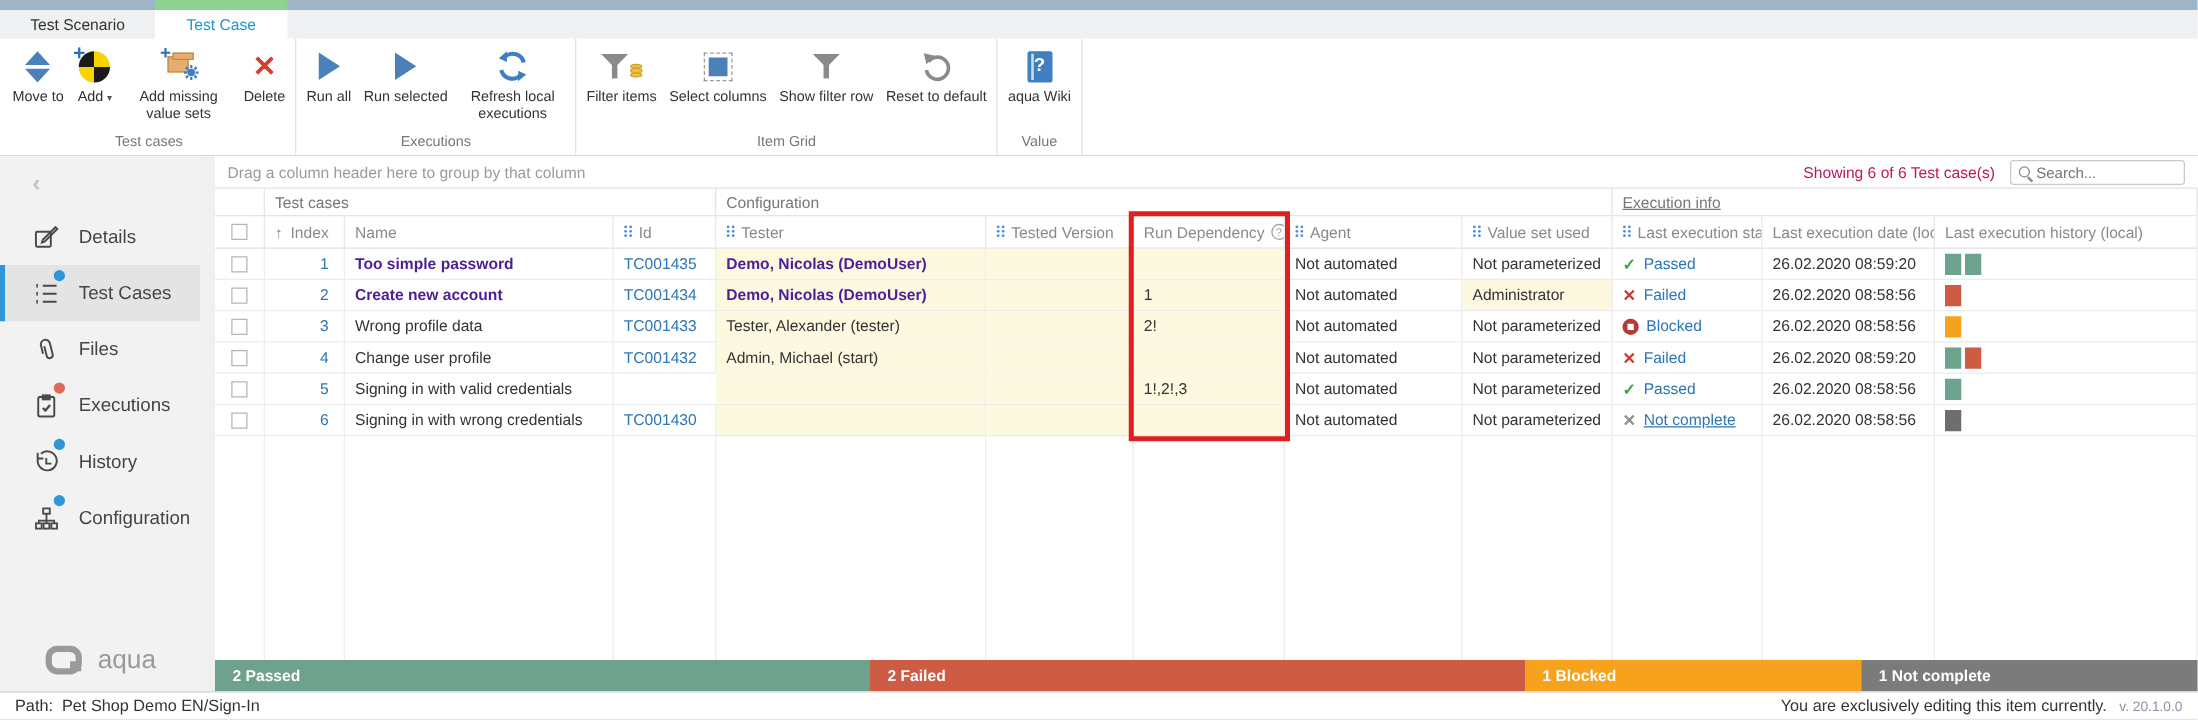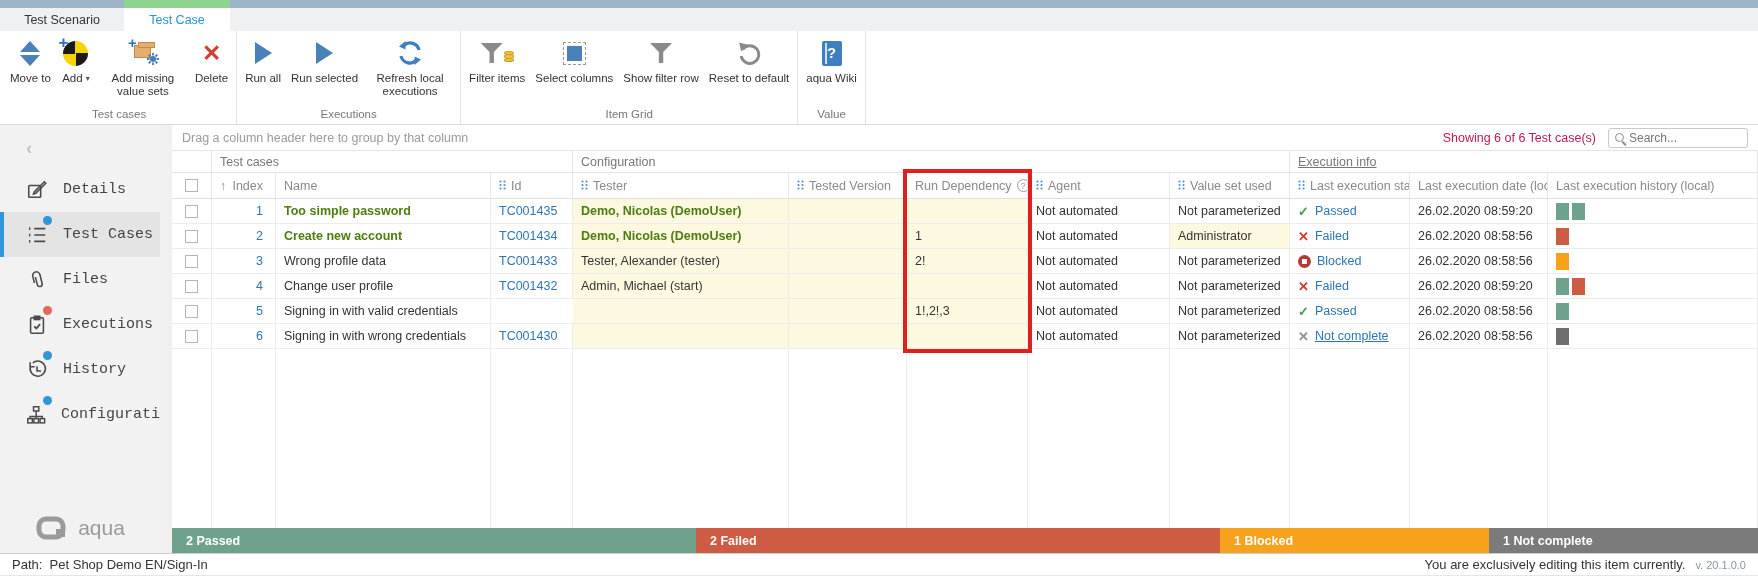--- a/index.html
+++ b/index.html
@@ -43,21 +43,21 @@
   .coins { display:inline-flex; flex-direction:column; margin-left:1px; margin-top:8px; }
   .coins i { display:block; width:10px; height:4.5px; border-radius:50%; background:#f0c040; border:1px solid #c9a02c; margin-top:-1px; }
   .selcol { width:23px; height:23px; border:1px dashed #9a9a9a; display:inline-block; padding:3px; }
   .selcol::before { content:""; display:block; width:100%; height:100%; background:#4a81b8; }
   .wiki { width:20px; height:25px; background:#3f7fbf; color:#fff; font-weight:bold; font-size:15px; display:inline-flex; align-items:center; justify-content:center; border-radius:2px; position:relative; }
   .wspine { position:absolute; left:3px; top:2px; bottom:2px; width:2px; background:#fff; opacity:.75; }
 
   
   .sidebar { position:absolute; left:0; top:125px; width:160px; height:428px; background:#f2f2f2; }
   .collapse { color:#c3c3c3; font-size:19px; font-weight:bold; padding:12px 0 8px 26px; cursor:pointer; }
-  .navitem { position:relative; display:flex; align-items:center; gap:14px; height:45px; padding-left:25px; color:#454545; font-size:15px; cursor:pointer;font-family:Liberation Mono, monospace; }
+  .navitem { position:relative; display:flex; align-items:center; gap:14px; height:45px; padding-left:25px; color:#454545; font-size:15px; cursor:pointer; }
   .navitem.active { background:#e4e4e4; }
   .navitem.active::before { content:""; position:absolute; left:0; top:0; bottom:0; width:4px; background:#2f96d8; }
   .nicon { width:24px; display:flex; justify-content:center; }
   .dot { position:absolute; left:43px; top:4px; width:9px; height:9px; border-radius:50%; }
   .dot.blue { background:#2f96d8; }
   .dot.red { background:#e06a5a; }
   .logo { position:absolute; bottom:12px; left:0; width:100%; display:flex; align-items:center; justify-content:center; gap:7px; color:#9a9a9a; font-size:21px; }
 
   
   .content { position:absolute; left:160px; top:125px; width:1598px; height:428px; background:#fff; }
@@ -77,21 +77,21 @@
   .hcell.c-sel, .cell.c-sel { justify-content:center; padding:0; }
   .hcell.c-idx { justify-content:space-between; padding-right:12px; }
   .sort { color:#888; font-size:12px; }
   .help { width:13px; height:13px; border:1px solid #9e9e9e; border-radius:50%; font-size:9px; color:#9e9e9e; display:inline-flex; align-items:center; justify-content:center; flex:none; }
 
   .row { display:flex; height:25px; border-bottom:1px solid #ececec; font-size:12.5px; color:#333; }
   .cell { border-right:1px solid #ececec; padding:0 6px 0 8px; display:flex; align-items:center; white-space:nowrap; overflow:hidden; }
   .cell.yellow { background:#fdf9e0; }
   .cell.c-idx { justify-content:flex-end; color:#2e75b5; padding-right:12px; }
   .cell.link { color:#2e75b5; cursor:pointer; }
-  .bold { font-weight:bold; color:#4d7c0f; }
+  .bold { font-weight:bold; color:#4c1d95; }
   .status { color:#2e75b5; display:flex; gap:6px; align-items:center; cursor:pointer; }
   .status.u .stxt { text-decoration:underline; }
   .ic-check { color:#43a047; font-weight:bold; font-size:13px; }
   .ic-cross { color:#cf3a2e; font-weight:bold; font-size:13px; }
   .ic-gcross { color:#8f8f8f; font-weight:bold; font-size:13px; }
   .ic-block { width:13px; height:13px; border-radius:50%; background:#b23c33; display:inline-block; position:relative; flex:none; }
   .ic-block::after { content:""; position:absolute; left:4px; top:4px; right:4px; bottom:4px; background:#fff; }
   .hsq { width:13px; height:17px; margin-right:3px; flex:none; }
   .cb { width:13px; height:13px; border:1px solid #b5b5b5; background:#fff; display:inline-block; cursor:pointer; }
 

